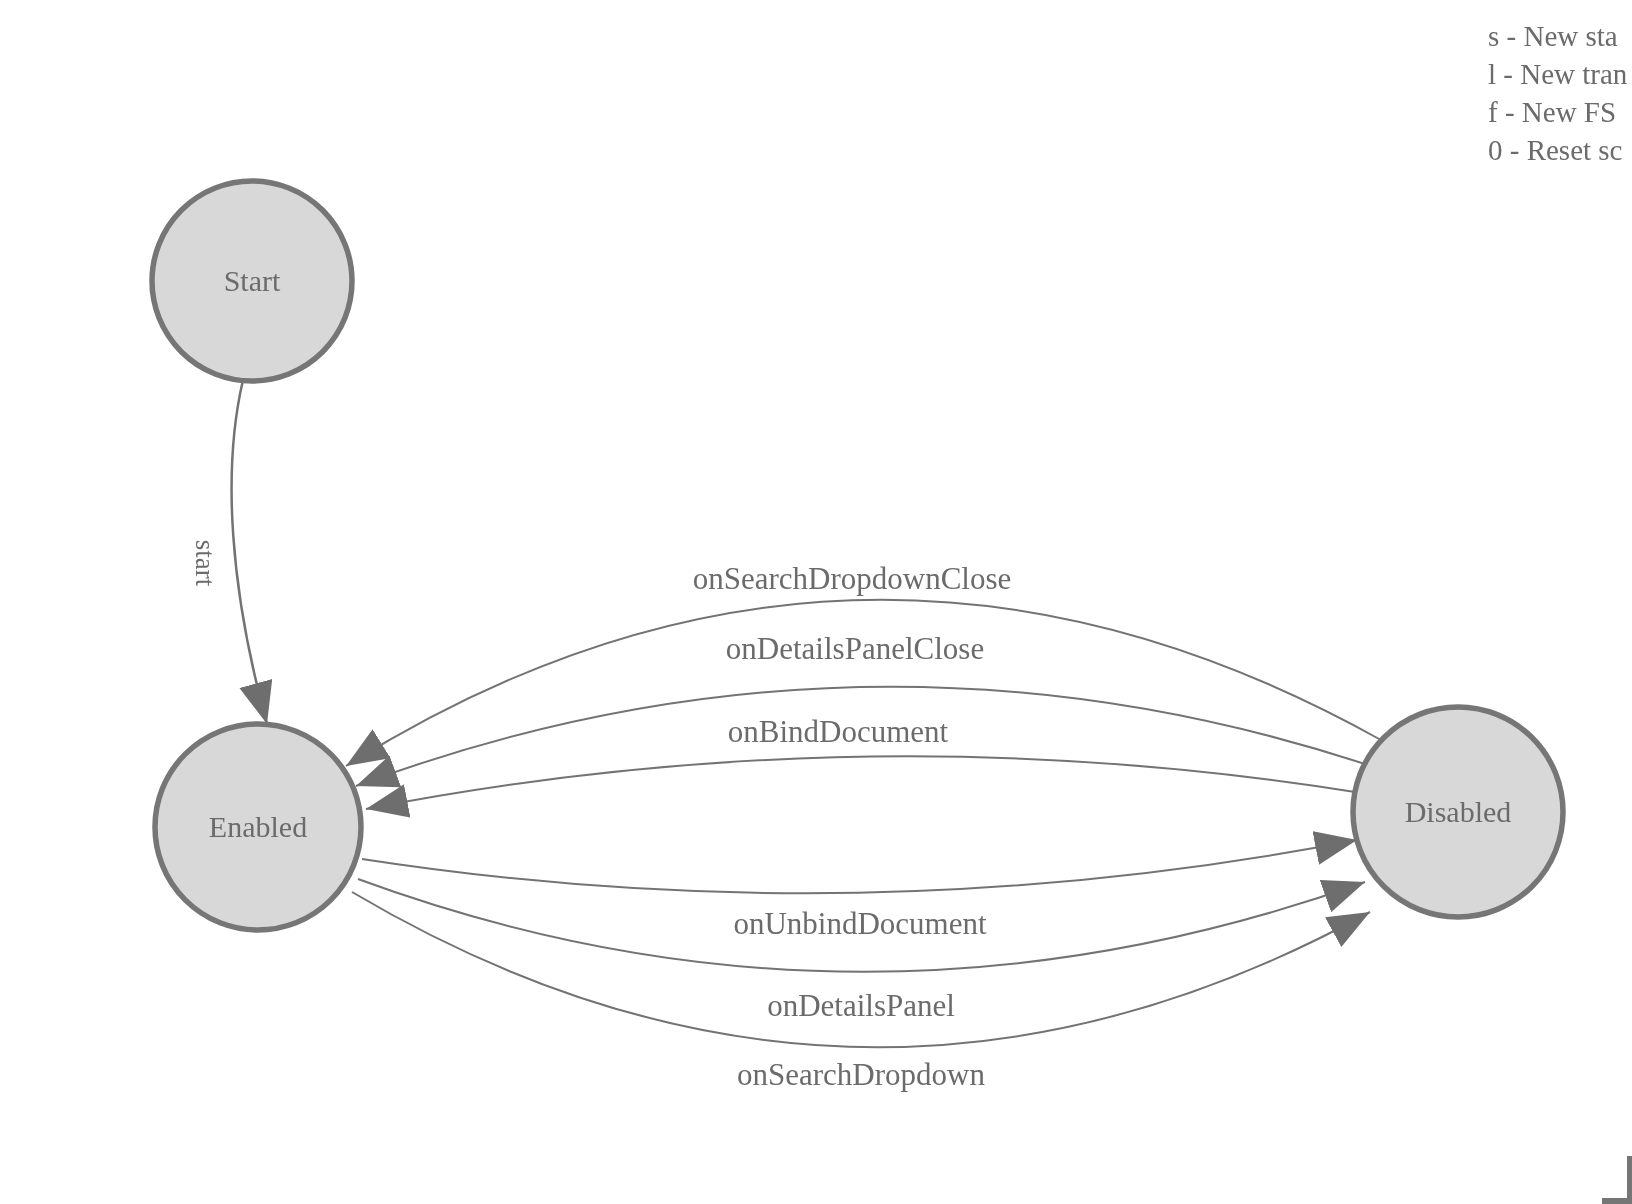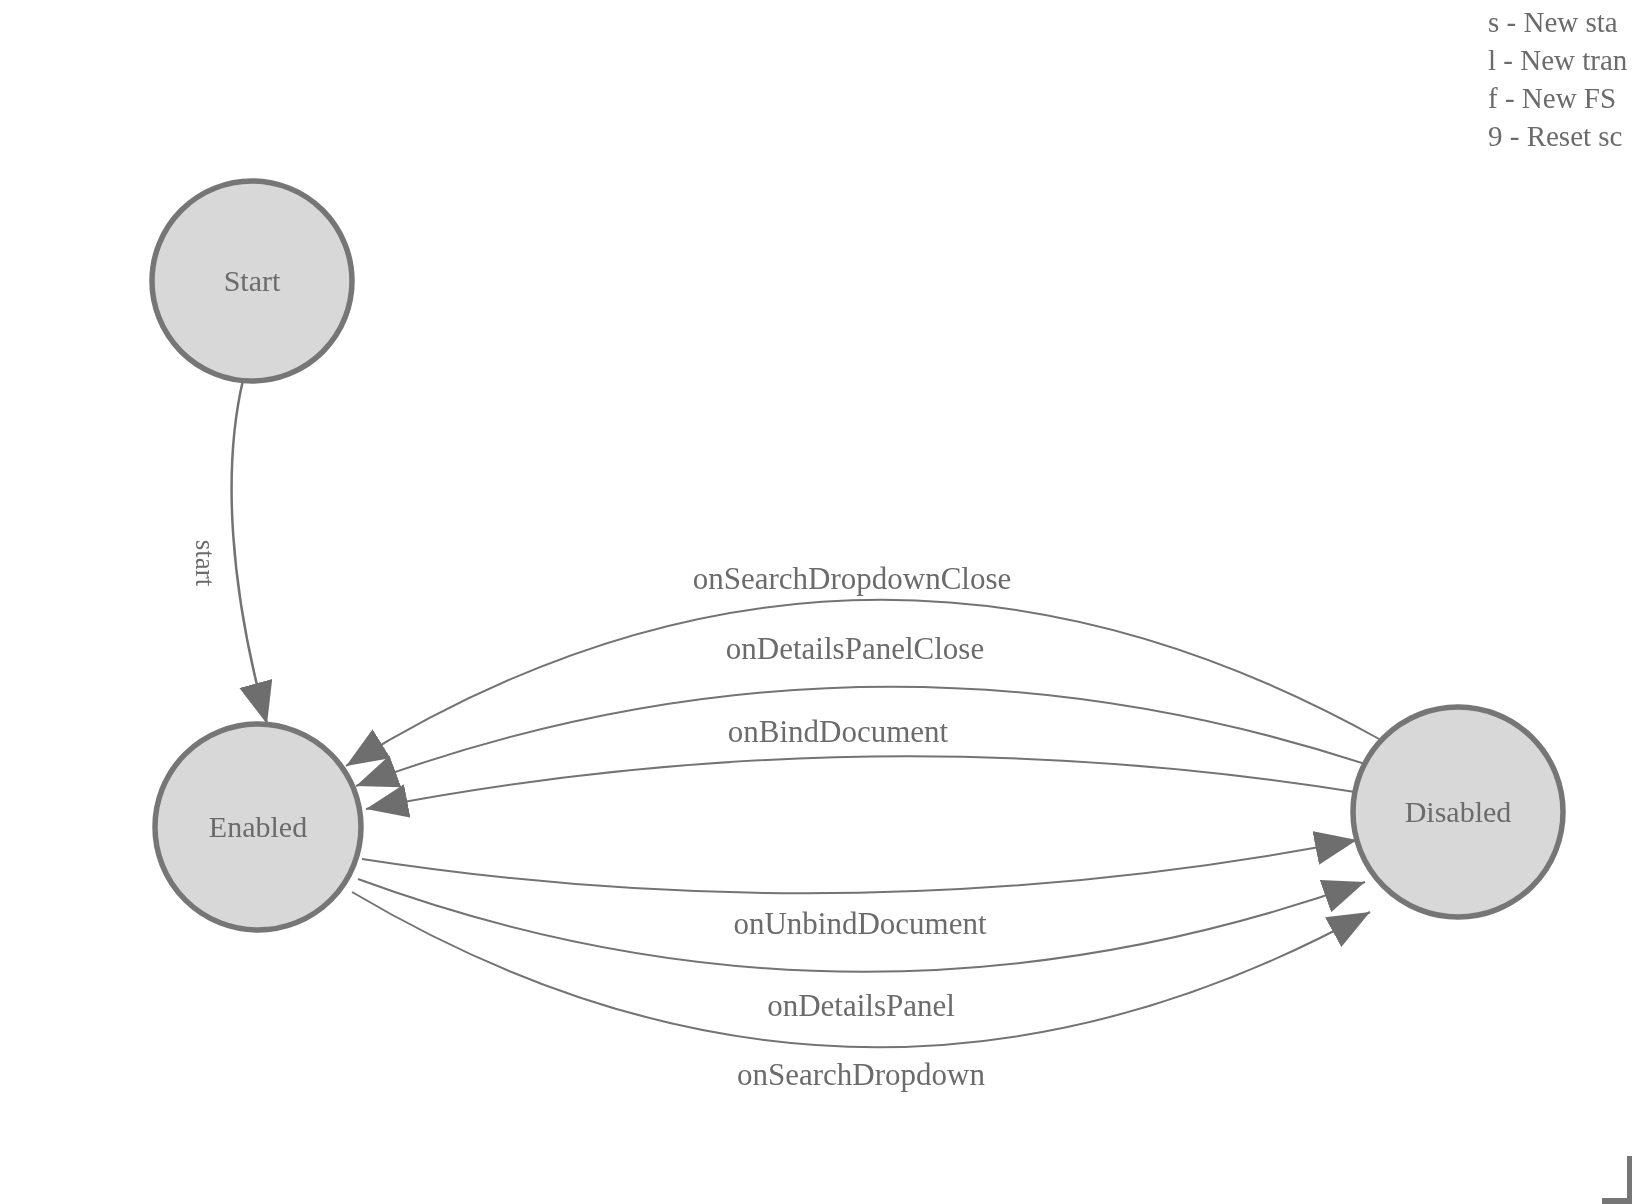--- a/index.html
+++ b/index.html
@@ -35,21 +35,21 @@
 
   .edge-label {
     fill: var(--label-color, #6b6b6b);
     font-size: 31px;
     text-anchor: middle;
   }
   .edge-label.start-label { font-size: 27px; }
 
   .legend {
     position: absolute;
-    left: 1488px; top: 3px;
+    left: 1488px; top: 17px;
     font-size: 29px;
     line-height: 38px;
     color: var(--label-color, #6e6e6e);
     white-space: nowrap;
   }
 
   .corner-v {
     position: absolute;
     left: 1627px; top: 1156px;
     width: 5px; height: 48px;
@@ -106,18 +106,18 @@
     <g class="state">
       <circle cx="1458" cy="812" r="105"></circle>
       <text x="1458" y="822">Disabled</text>
     </g>
   </svg>
 
   <div class="legend">
     <div>s - New sta</div>
     <div>l - New tran</div>
     <div>f - New FS</div>
-    <div>9 - Reset sc</div>
+    <div>0 - Reset sc</div>
   </div>
 
   <div class="corner-v"></div>
   <div class="corner-h"></div>
 </div>
 
 </body></html>

